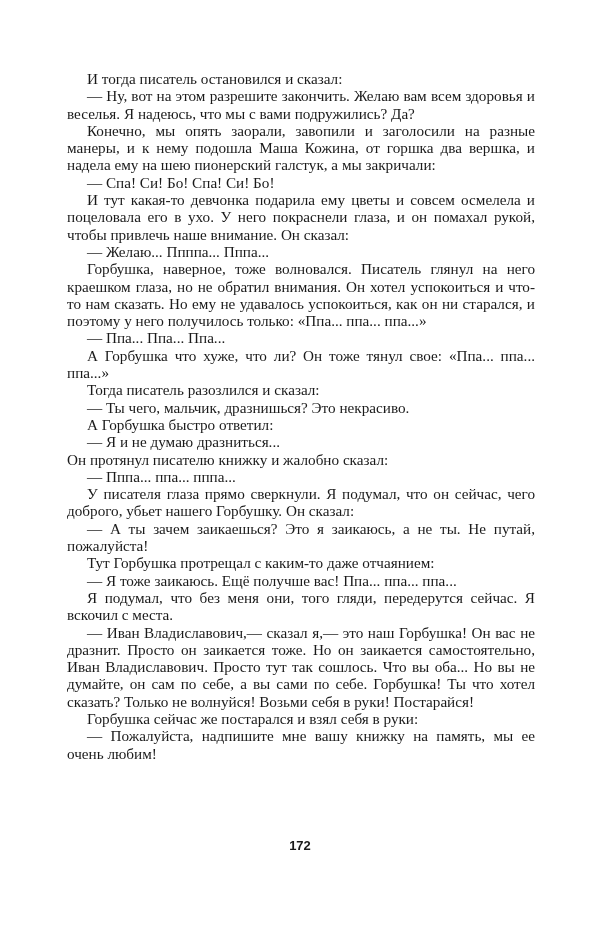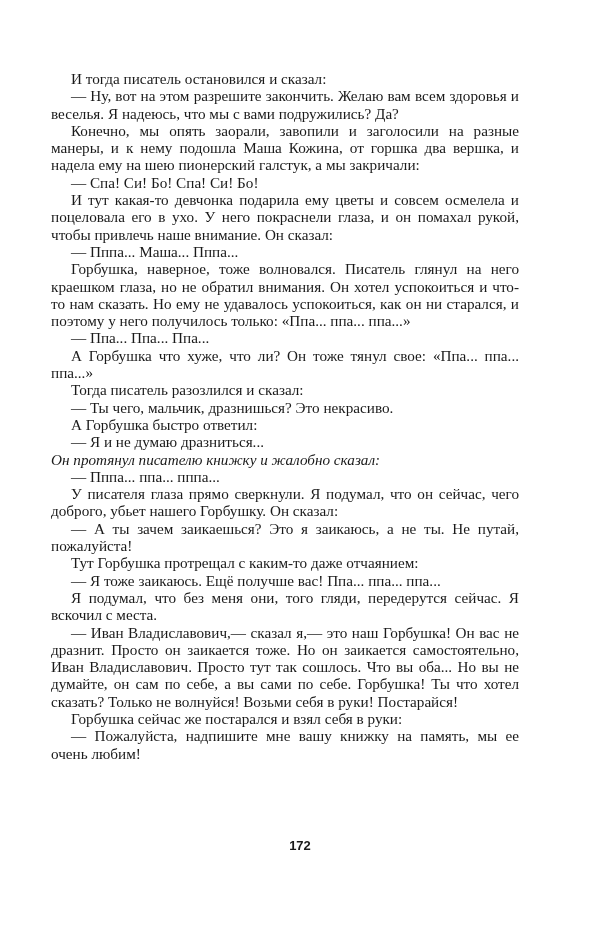--- a/index.html
+++ b/index.html
@@ -1,50 +1,50 @@
 <!DOCTYPE html>
 <html><head>
 <meta charset="utf-8">
 <style>
   html, body { margin: 0; padding: 0; background: #ffffff; }
   body { width: 600px; height: 931px; position: relative; overflow: hidden; }
   .page {
     position: absolute;
-    left: 51px;
+    left: 67px;
     top: 70px;
     width: 468px;
     font-family: "Liberation Serif", "DejaVu Serif", serif;
     font-size: 15.2px;
     line-height: 17.3px;
     color: #1a1a1a;
     text-align: justify;
   }
   .p { margin: 0; text-indent: 20px; }
-  .p.noindent { text-indent: 0; font-style: italic; }
+  .p.noindent { text-indent: 0; }
   .page-number {
     position: absolute;
     left: 0; width: 600px;
     top: 838px;
     text-align: center;
     font-family: "Liberation Sans", "DejaVu Sans", sans-serif;
     font-weight: bold;
     font-size: 13px;
     color: #1a1a1a;
   }
 </style>
 </head>
 <body>
 
 <div class="page">
   <p class="p">И тогда писатель остановился и сказал:</p>
   <p class="p">— Ну, вот на этом разрешите закончить. Желаю вам всем здоровья и веселья. Я надеюсь, что мы с вами подружились? Да?</p>
   <p class="p">Конечно, мы опять заорали, завопили и заголосили на разные манеры, и к нему подошла Маша Кожина, от горшка два вершка, и надела ему на шею пионерский галстук, а мы закричали:</p>
   <p class="p">— Спа! Си! Бо! Спа! Си! Бо!</p>
   <p class="p">И тут какая-то девчонка подарила ему цветы и совсем осмелела и поцеловала его в ухо. У него покраснели глаза, и он помахал рукой, чтобы привлечь наше внимание. Он сказал:</p>
-  <p class="p">— Пппа... Маша... Пппа...</p>
+  <p class="p">— Желаю... Ппппа... Пппа...</p>
   <p class="p">Горбушка, наверное, тоже волновался. Писатель глянул на него краешком глаза, но не обратил внимания. Он хотел успокоиться и что-то нам сказать. Но ему не удавалось успокоиться, как он ни старался, и поэтому у него получилось только: «Ппа... ппа... ппа...»</p>
   <p class="p">— Ппа... Ппа... Ппа...</p>
   <p class="p">А Горбушка что хуже, что ли? Он тоже тянул свое: «Ппа... ппа... ппа...»</p>
   <p class="p">Тогда писатель разозлился и сказал:</p>
   <p class="p">— Ты чего, мальчик, дразнишься? Это некрасиво.</p>
   <p class="p">А Горбушка быстро ответил:</p>
   <p class="p">— Я и не думаю дразниться...</p>
   <p class="p noindent">Он протянул писателю книжку и жалобно сказал:</p>
   <p class="p">— Пппа... ппа... пппа...</p>
   <p class="p">У писателя глаза прямо сверкнули. Я подумал, что он сейчас, чего доброго, убьет нашего Горбушку. Он сказал:</p>

